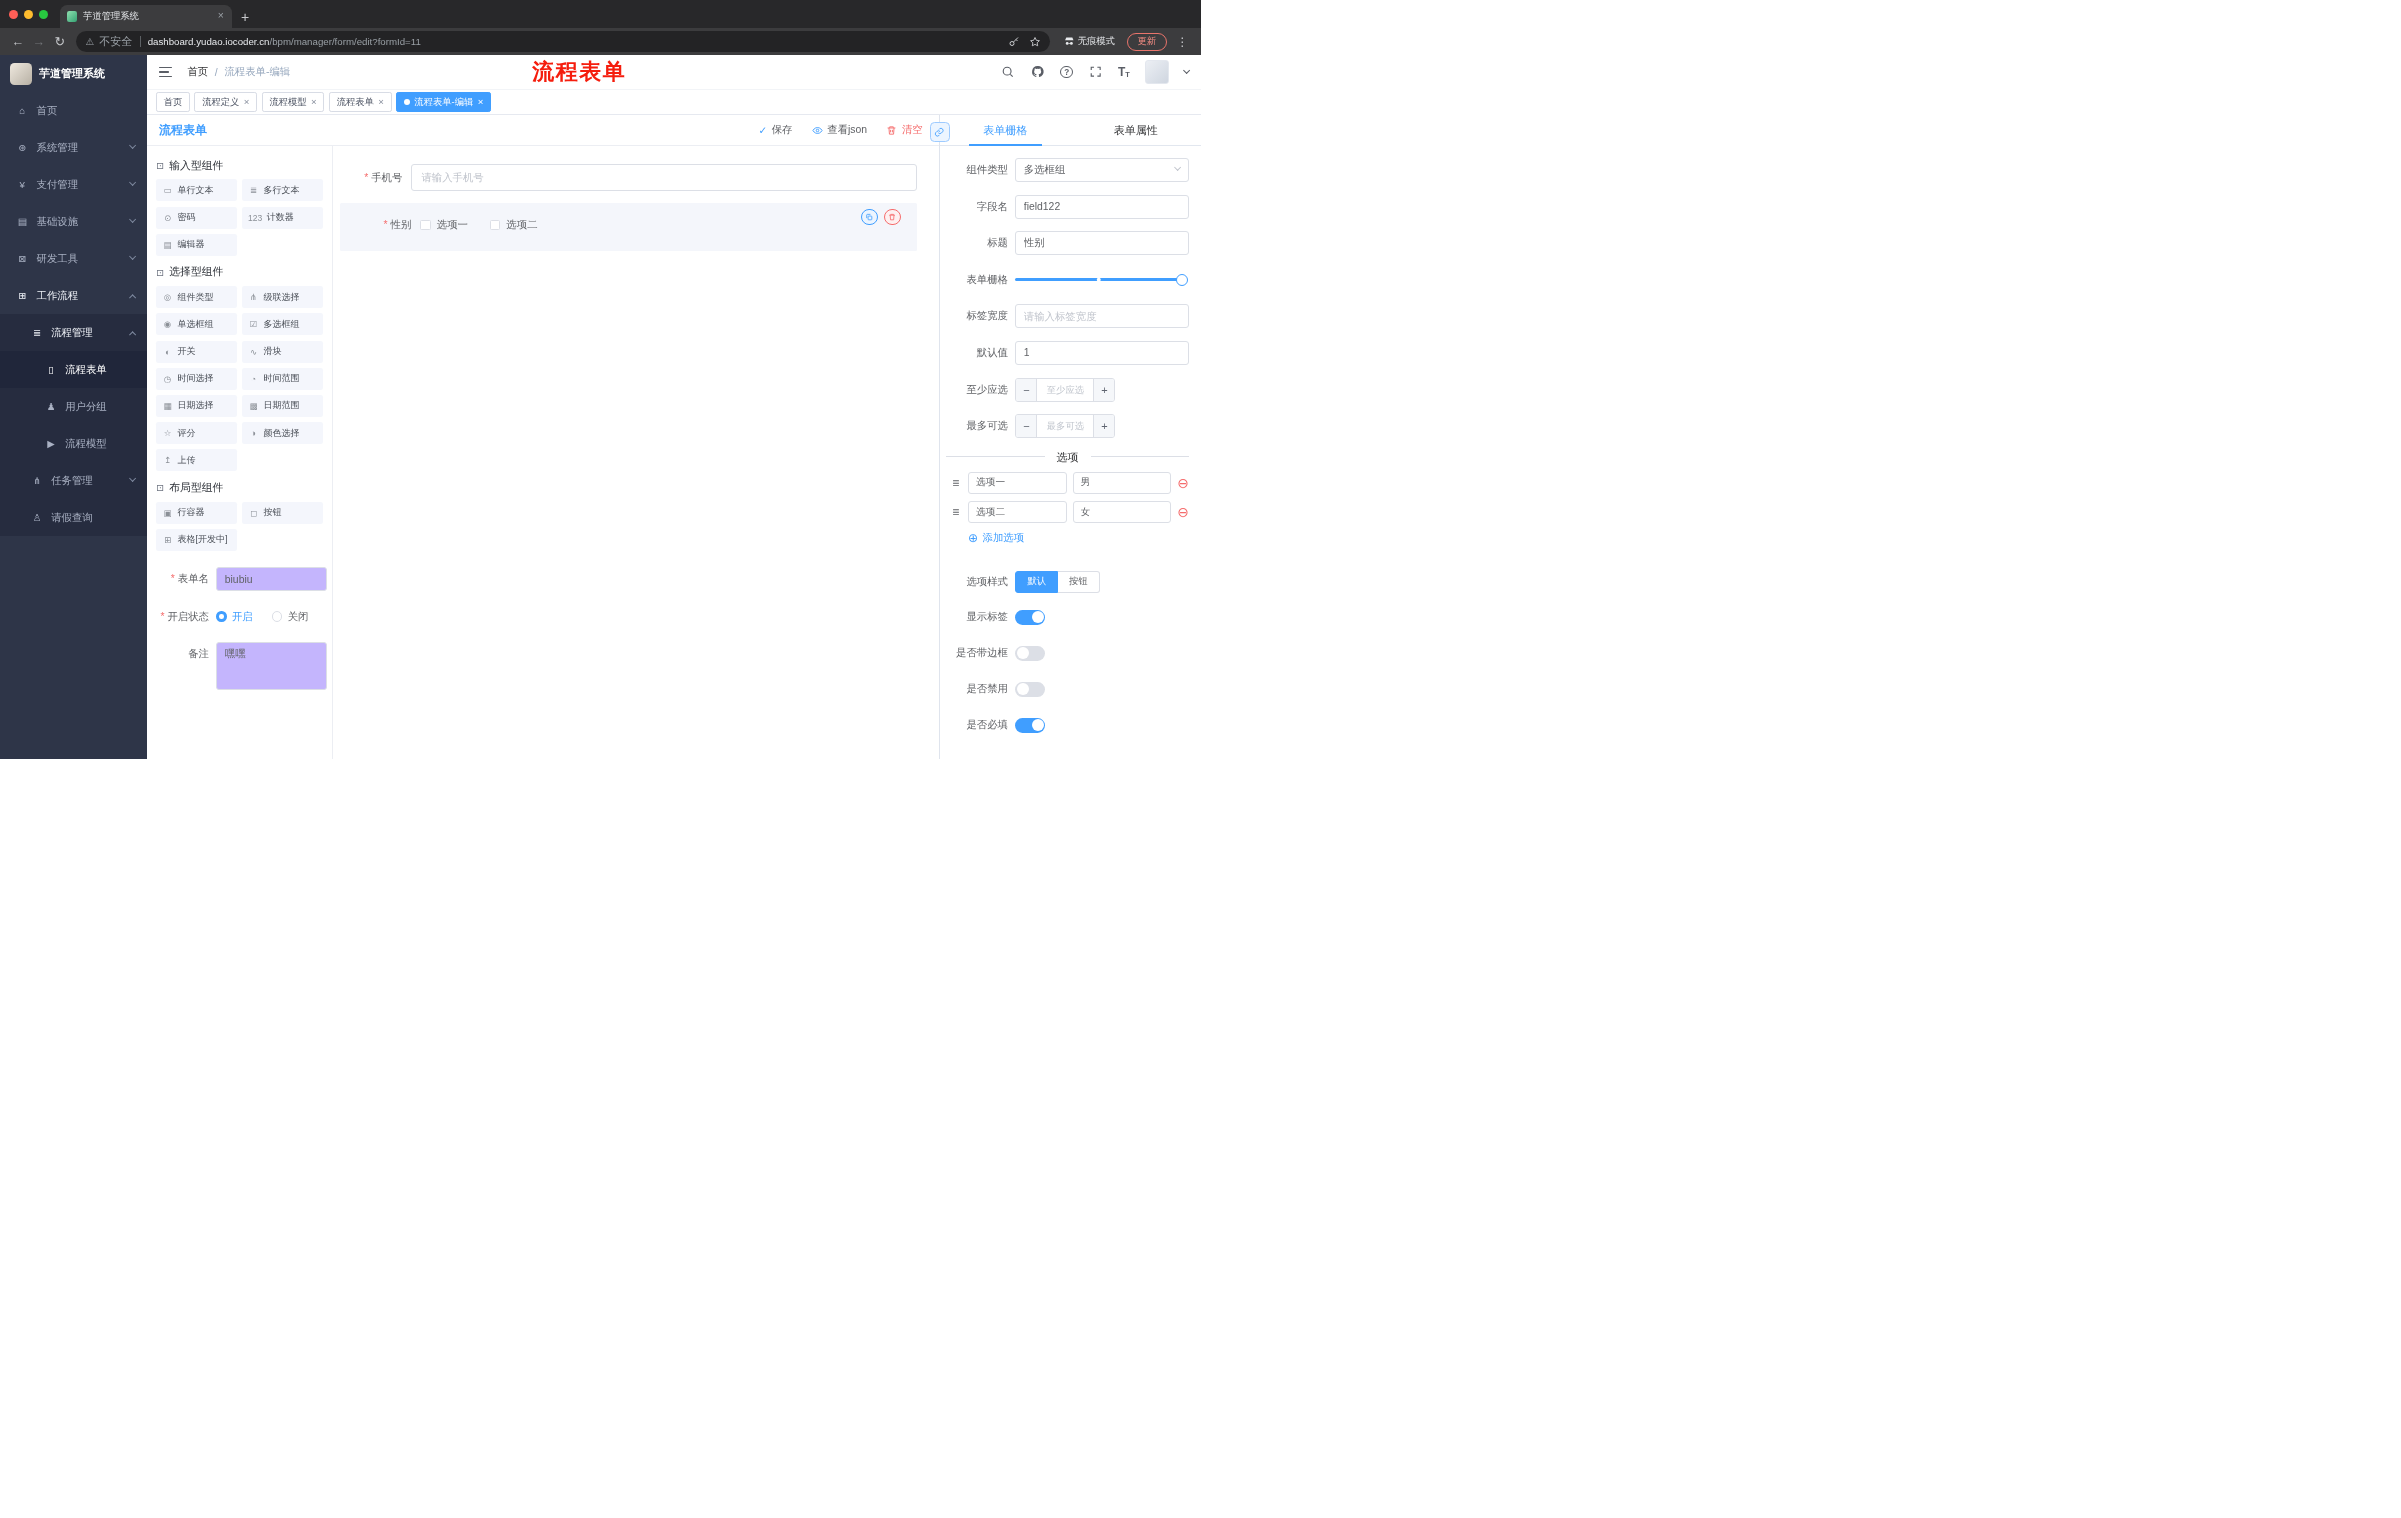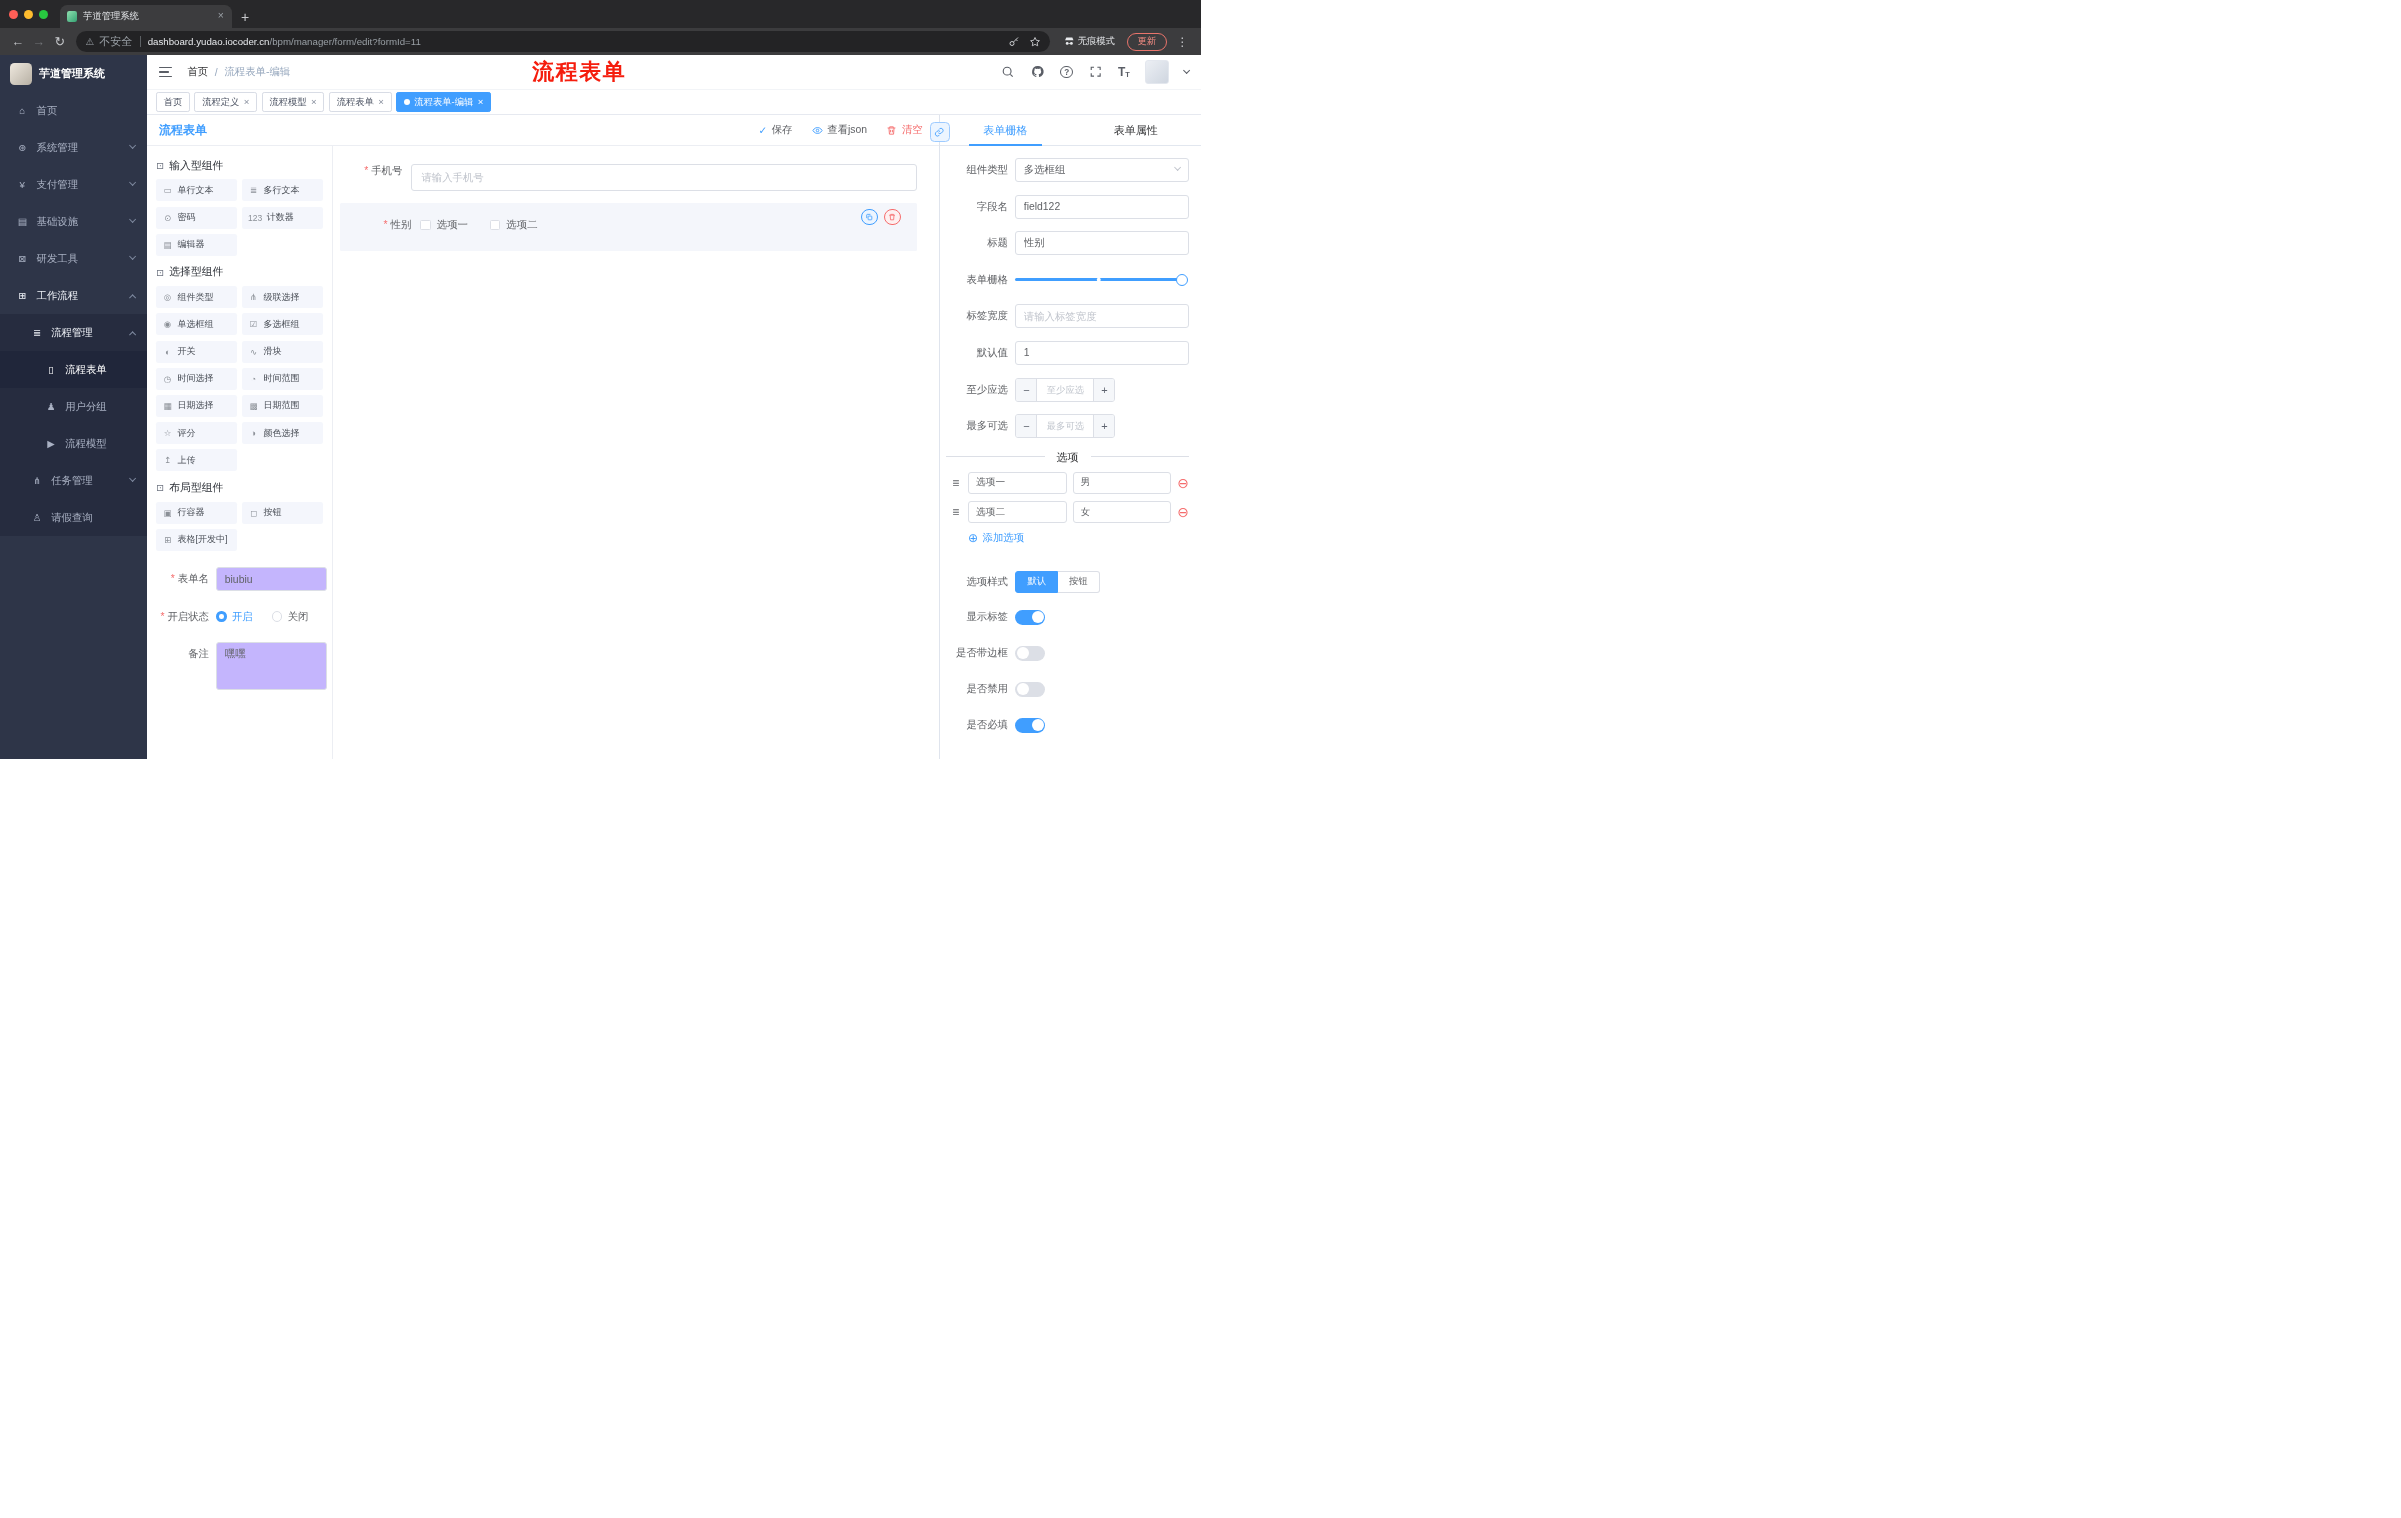--- a/index.html
+++ b/index.html
@@ -106,21 +106,21 @@
 input.el::placeholder,textarea.el::placeholder{color:#c0c4cc}
 .meta input.el{width:111px}
 textarea.el{width:111px;height:48px;padding:4.5px 7.4px;resize:none}
 .radios{display:flex;gap:19.3px;align-items:center;height:24px}
 .radio{display:flex;gap:5.2px;align-items:center;font-size:10.4px;color:#606266;cursor:pointer}
 .rdot{width:10.4px;height:10.4px;border:0.7px solid #dcdfe6;border-radius:50%;background:#fff;flex-shrink:0}
 .radio.on .rdot{border:3px solid #409eff}
 .radio.on{color:#409eff}
 
 .canvas{flex:1;padding:18px 22px 0 7.4px;min-width:0;background:#fff;overflow:hidden}
-.frow{display:flex;align-items:flex-start}
+.frow{display:flex;align-items:center}
 .flabel{width:71px;text-align:right;font-size:10.4px;color:#606266;padding-right:9px;flex-shrink:0;white-space:nowrap}
 .finput{flex:1;height:27px;border:0.7px solid #dcdfe6;border-radius:3px;padding:4px 9px;font-size:10.4px;color:#606266;outline:none;font-family:inherit}
 .finput::placeholder{color:#c0c4cc}
 .sel-block{margin-top:12px;background:#f4f6fb;padding:15px 9px 19.3px;position:relative;border-radius:1.5px;cursor:pointer}
 .blk-actions{position:absolute;top:6px;right:16.3px;display:flex;gap:6.7px}
 .cbtn{width:16.3px;height:16.3px;border-radius:50%;display:flex;align-items:center;justify-content:center;cursor:pointer}
 .cbtn svg{width:8.2px;height:8.2px;display:block}
 .cbtn.copy{border:0.7px solid #409eff;color:#409eff;background:#ecf5ff}
 .cbtn.del{border:0.7px solid #f56c6c;color:#f56c6c;background:#fef0f0}
 .checks{display:flex;gap:22px;align-items:center}

